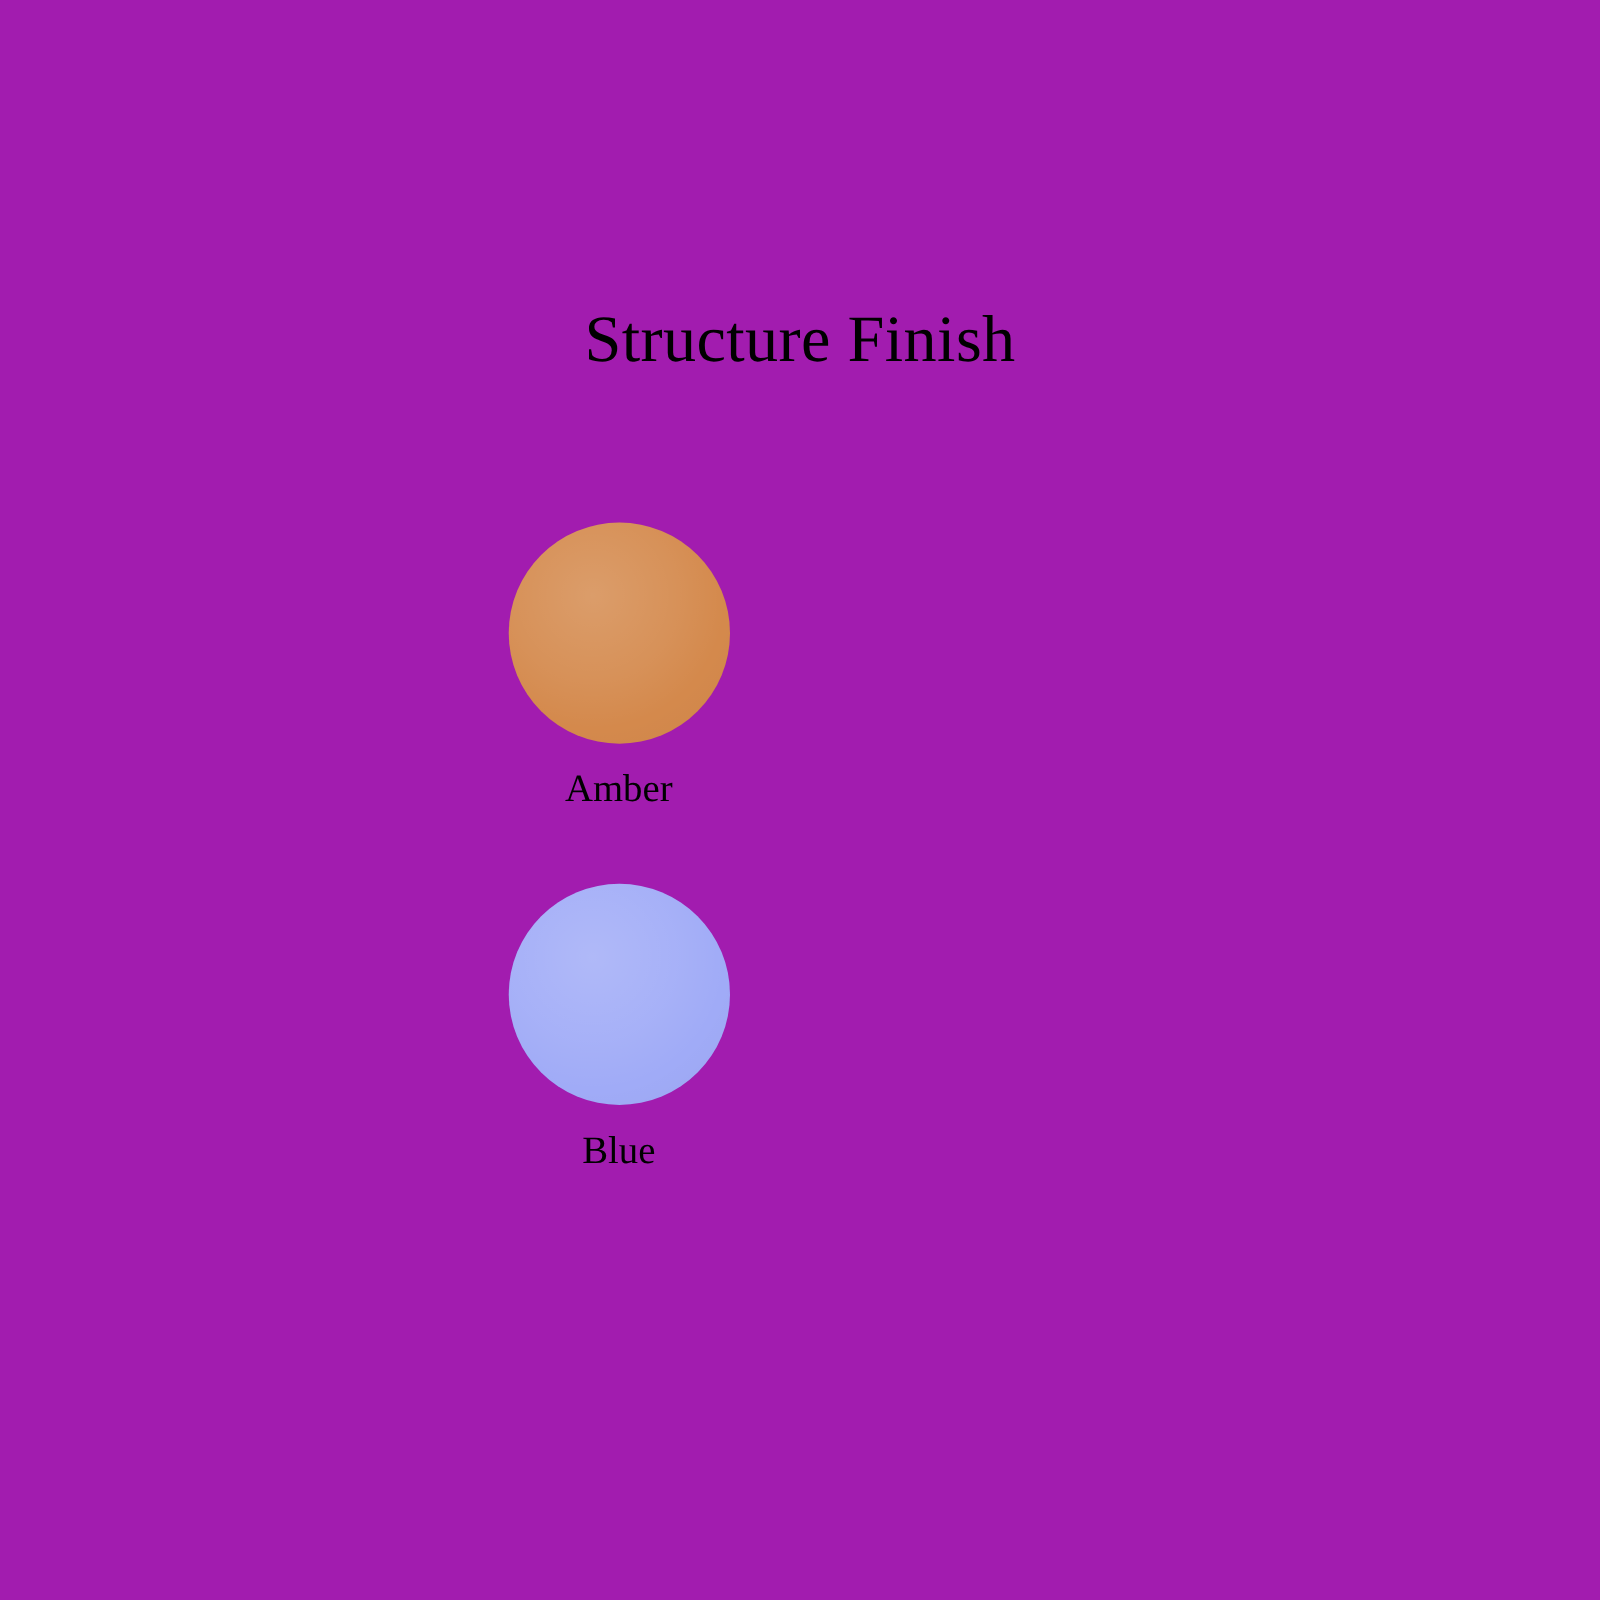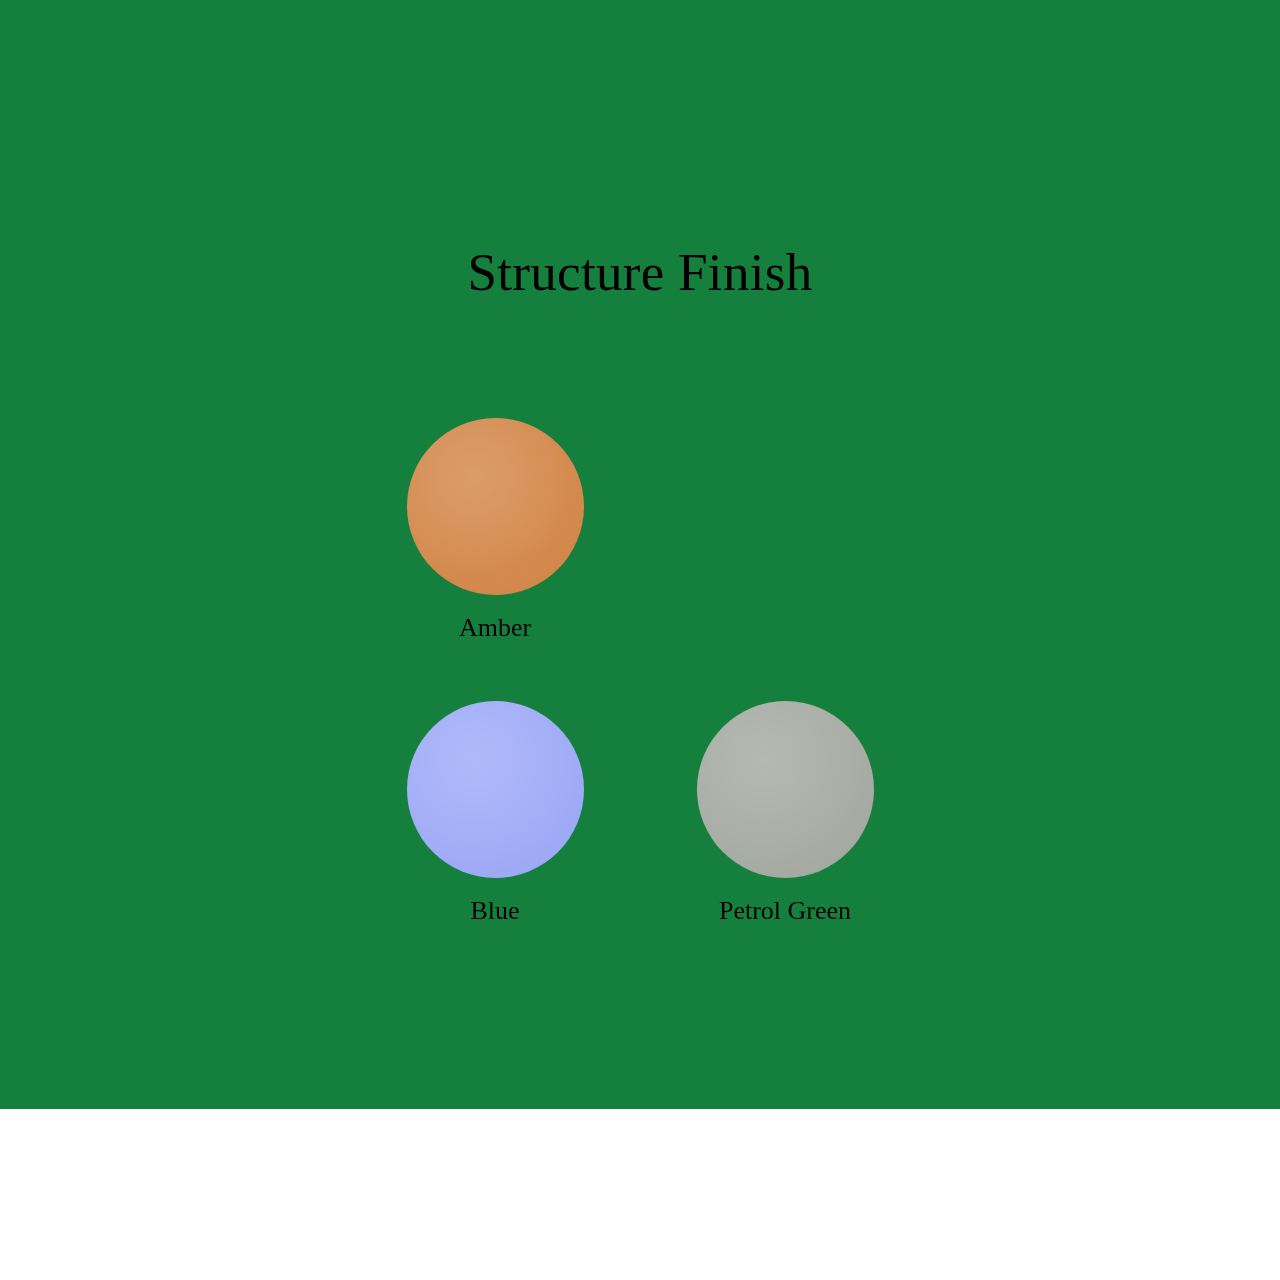--- a/index.html
+++ b/index.html
@@ -10,22 +10,22 @@
     width: 1280px;
     height: 1280px;
     background: #ffffff;
     font-family: "Liberation Serif", "DejaVu Serif", serif;
     overflow: hidden;
   }
 
   .page {
     position: relative;
     width: 1280px;
-    height: 1109px;
-    background: #15803d;
+    height: 1280px;
+    background: #a21caf;
   }
 
   .page-title {
     position: absolute;
     left: 0;
     top: 243px;
     width: 1280px;
     text-align: center;
     font-family: "Liberation Serif", "DejaVu Serif", serif;
     font-size: 53px;
@@ -78,21 +78,21 @@
                 rgba(255,255,255,0.17) 0%,
                 rgba(255,255,255,0.07) 42%,
                 rgba(255,255,255,0.00) 66%,
                 rgba(0,0,0,0.035) 100%);
     pointer-events: none;
   }
 
   .swatch-label {
     margin-top: 17px;
     font-family: "Liberation Serif", "DejaVu Serif", serif;
-    font-size: 26px;
+    font-size: 31px;
     font-weight: 400;
     color: #000000;
     text-align: center;
     line-height: 1.2;
     white-space: nowrap;
   }
 </style>
 </head>
 <body style="background: rgb(255, 255, 255); color: rgb(0, 0, 0);">
 
@@ -112,22 +112,18 @@
 
     </div>
 
     <div class="swatch-row">
 
       <div class="swatch-cell">
         <div class="swatch-circle" style="background-color: rgb(160, 171, 247);"></div>
         <div class="swatch-label">Blue</div>
       </div>
 
-      <div class="swatch-cell">
-        <div class="swatch-circle" style="background-color: rgb(166, 171, 163);"></div>
-        <div class="swatch-label">Petrol Green</div>
-      </div>
 
     </div>
 
   </div>
 
 </div>
 
 </body></html>

